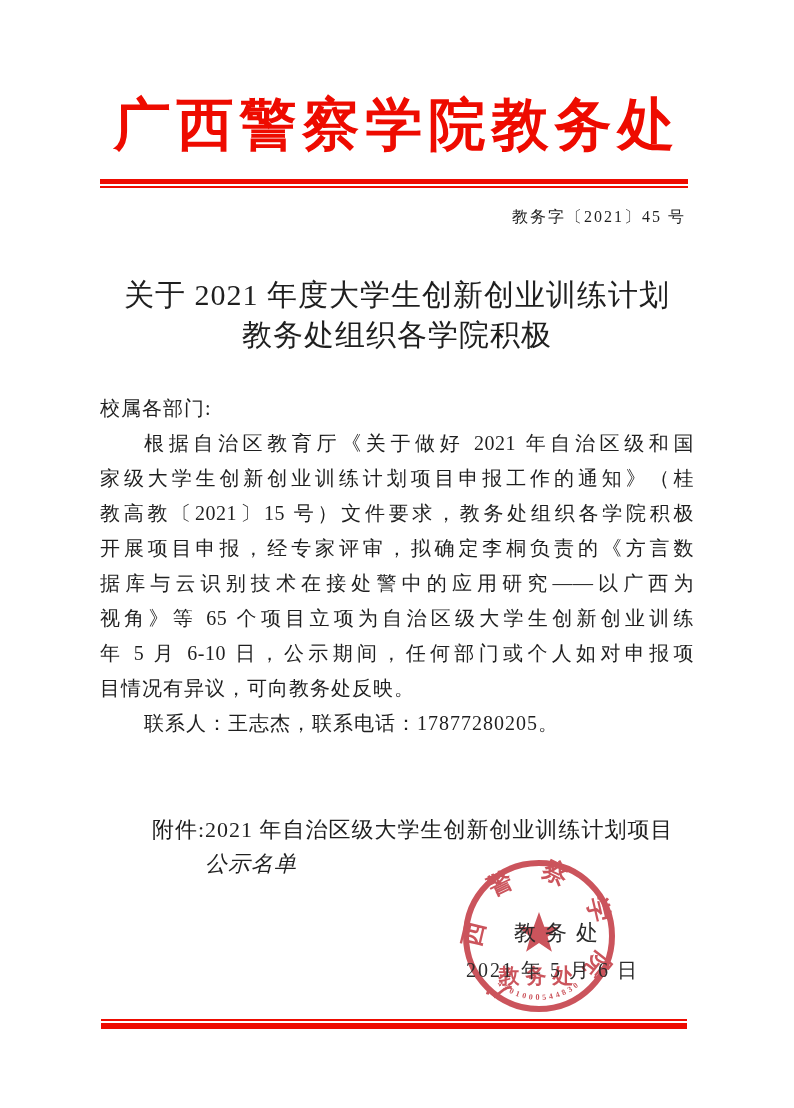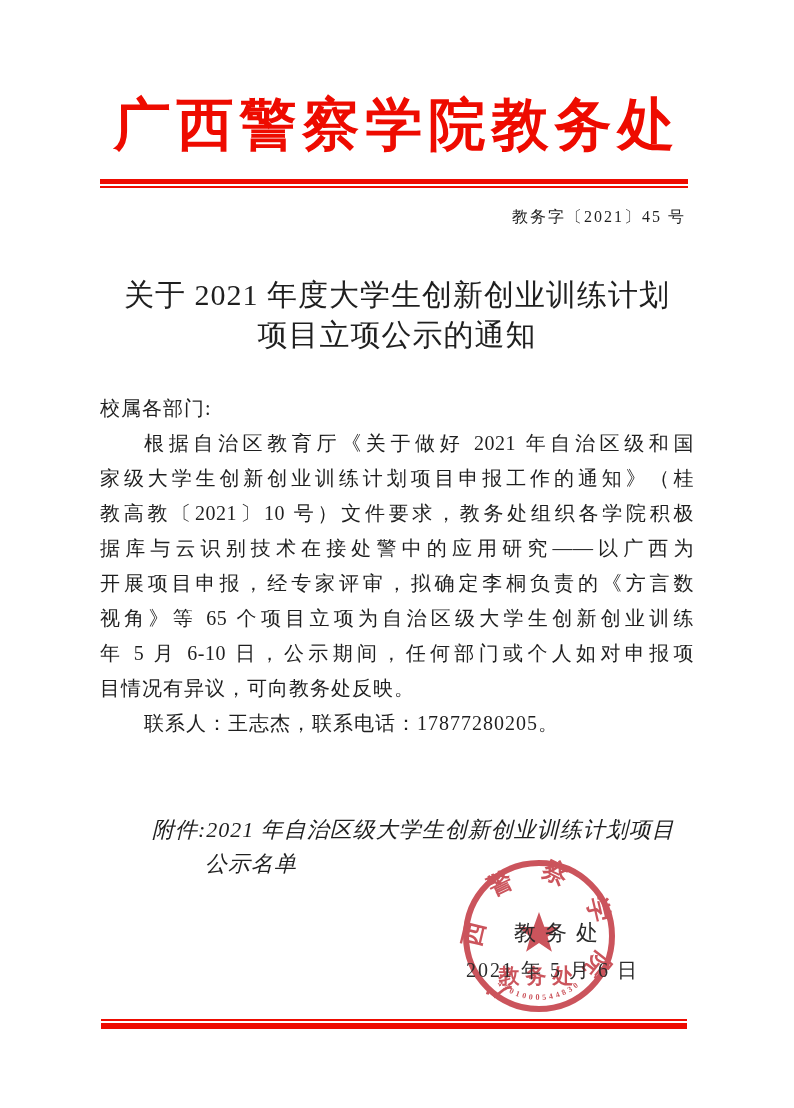--- a/index.html
+++ b/index.html
@@ -44,21 +44,21 @@
   .bline{height:35px;white-space:nowrap;}
   .bline.jl{
     white-space:normal;text-align:justify;text-align-last:justify;
     letter-spacing:0.5px;
   }
   .bline.ind{text-indent:44px;}
   .attachment-block{
     position:absolute;top:805px;left:100px;width:594px;
     font-size:22px;line-height:34px;letter-spacing:1px;
   }
-  .attachment-block .a1{padding-left:52px;white-space:nowrap;font-style:italic;}
+  .attachment-block .a1{padding-left:52px;white-space:nowrap;}
   .attachment-block .a2{padding-left:105px;white-space:nowrap;font-style:italic;}
   .seal{
     position:absolute;left:459px;top:848px;width:160px;height:160px;
     opacity:0.87;
   }
   .signer{
     position:absolute;left:514px;top:910px;
     font-size:22px;letter-spacing:9px;white-space:nowrap;color:#2b2b2b;
   }
   .issue-date{
@@ -77,30 +77,30 @@
   <div class="rule-top">
     <div class="thick"></div>
     <div class="gap"></div>
     <div class="thin"></div>
   </div>
 
   <div class="doc-number">教务字〔2021〕45 号</div>
 
   <div class="notice-title">
     <div>关于 2021 年度大学生创新创业训练计划</div>
-    <div>项目立项公示的通知</div>
+    <div>教务处组织各学院积极</div>
   </div>
 
   <div class="body-block">
     <div class="bline">校属各部门:</div>
     <div class="bline jl ind">根据自治区教育厅《关于做好 2021 年自治区级和国</div>
     <div class="bline jl">家级大学生创新创业训练计划项目申报工作的通知》（桂</div>
-    <div class="bline jl">教高教〔2021〕10 号）文件要求，教务处组织各学院积极</div>
+    <div class="bline jl">教高教〔2021〕15 号）文件要求，教务处组织各学院积极</div>
+    <div class="bline jl">开展项目申报，经专家评审，拟确定李桐负责的《方言数</div>
     <div class="bline jl">据库与云识别技术在接处警中的应用研究——以广西为</div>
-    <div class="bline jl">开展项目申报，经专家评审，拟确定李桐负责的《方言数</div>
     <div class="bline jl">视角》等 65 个项目立项为自治区级大学生创新创业训练</div>
     <div class="bline jl">年 5 月 6-10 日，公示期间，任何部门或个人如对申报项</div>
     <div class="bline">目情况有异议，可向教务处反映。</div>
     <div class="bline ind">联系人：王志杰，联系电话：17877280205。</div>
   </div>
 
   <div class="attachment-block">
     <div class="a1">附件:2021 年自治区级大学生创新创业训练计划项目</div>
     <div class="a2">公示名单</div>
   </div>

